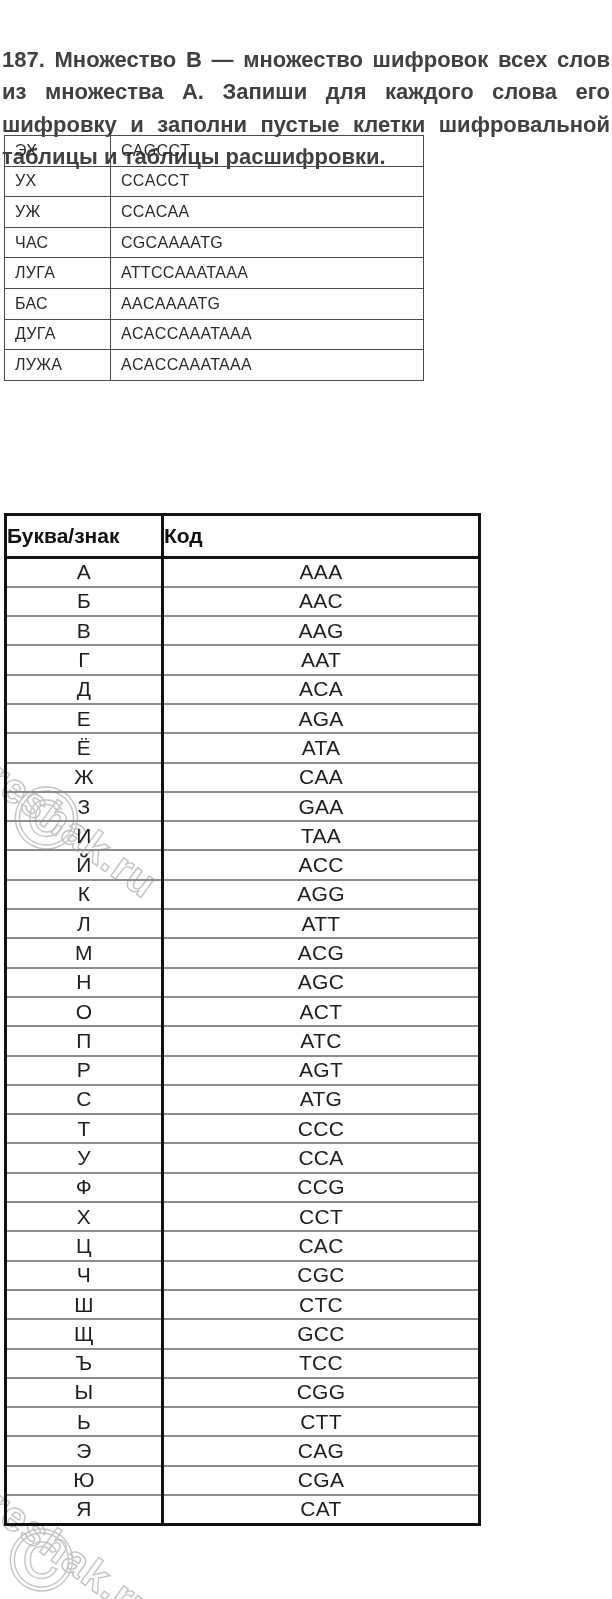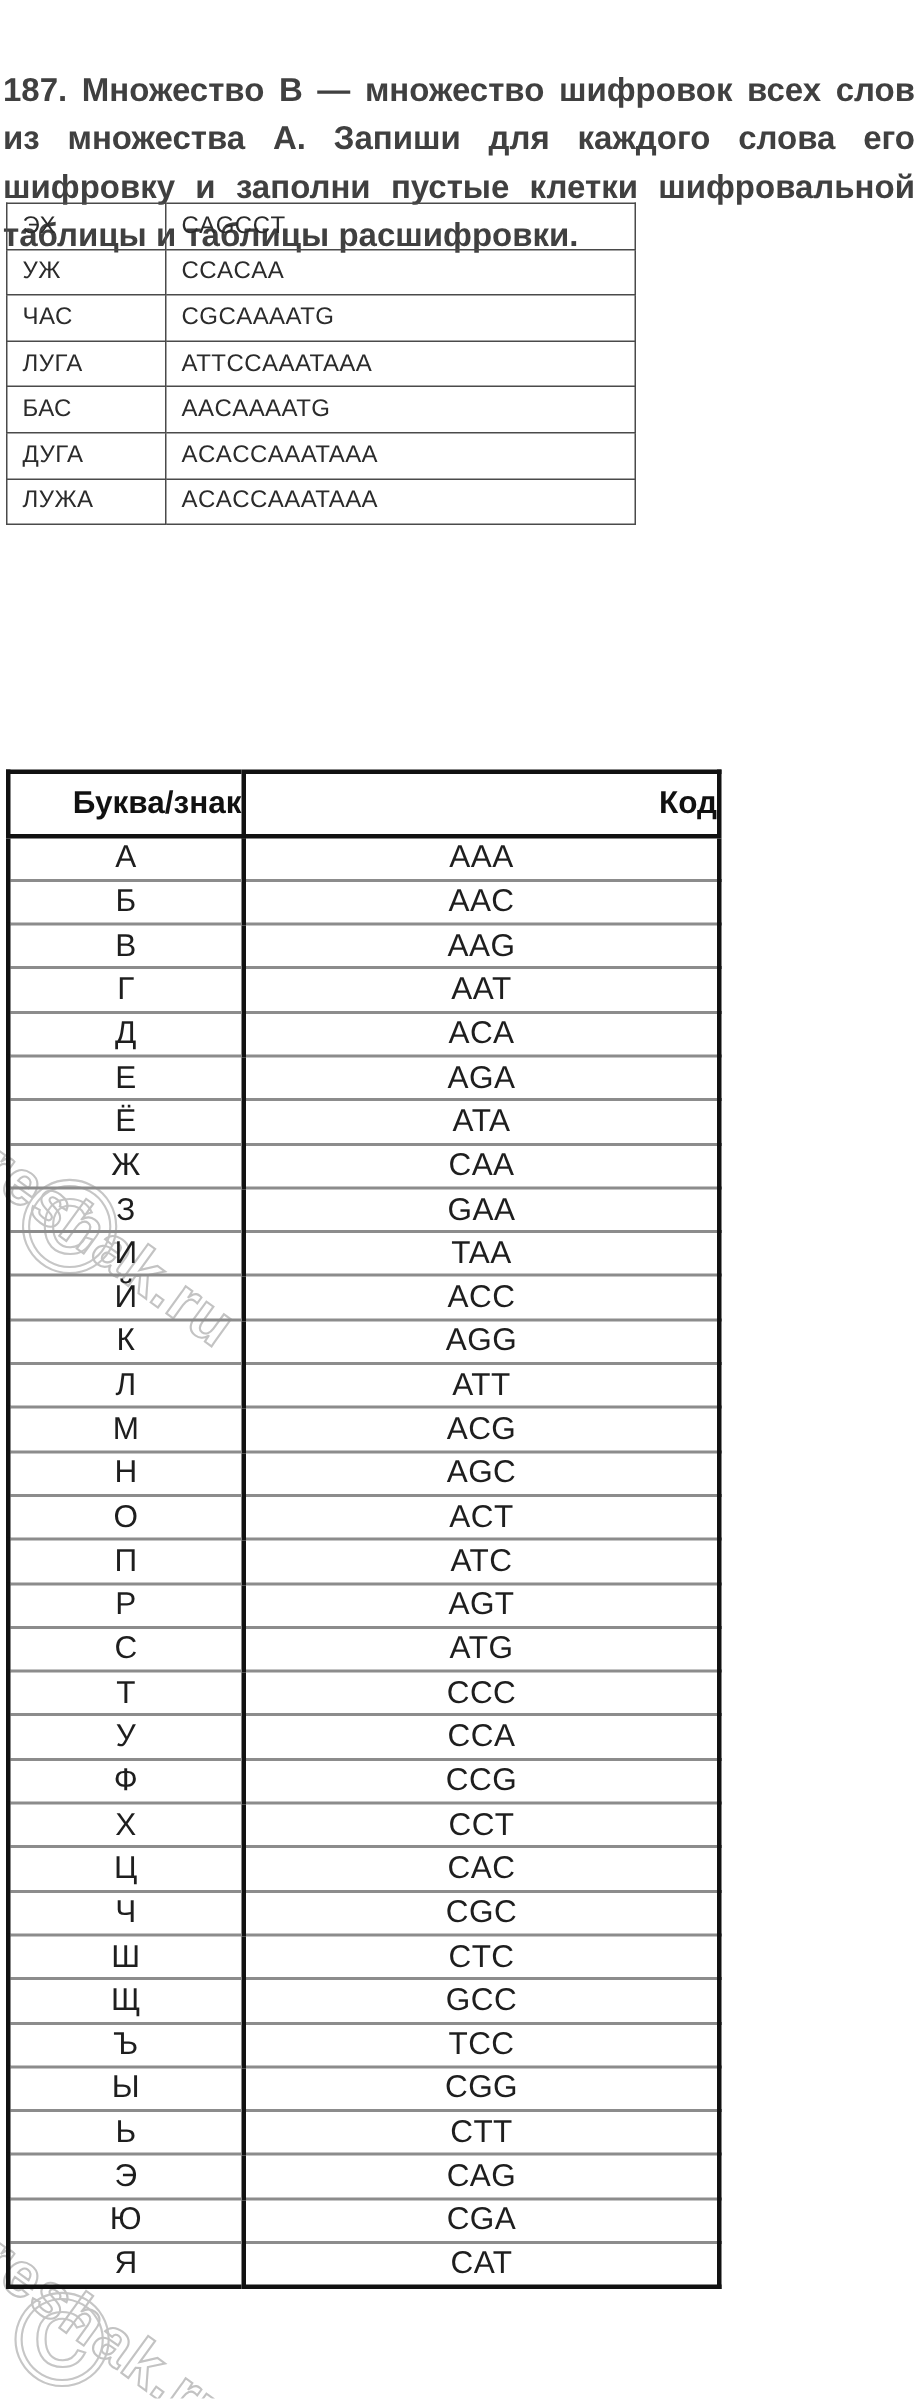--- a/index.html
+++ b/index.html
@@ -30,21 +30,21 @@
     padding:0 0 0 10px; white-space:nowrap; overflow:hidden;
     vertical-align:middle; letter-spacing:0.3px;
   }
   .t1 td:first-child { width:106px; }
 
   
   .t2 { left:4px; top:513px; width:477px; table-layout:fixed; border:3px solid #111; }
   .t2 th {
     border-bottom:3px solid #111;
     height:43px; font-size:21px; font-weight:700; color:#111;
-    text-align:right; vertical-align:middle;
+    text-align:left; vertical-align:middle;
   }
   .t2 th:first-child, .t2 td:first-child { width:157px; border-right:3px solid #111; }
   .t2 td {
     border-bottom:2px solid #8c8c8c;
     height:29.3px; font-size:21px; color:#1e1e1e;
     text-align:center; vertical-align:middle; letter-spacing:0.3px;
   }
 
   
   .wm {
@@ -81,20 +81,24 @@
 
 <p class="statement"><span>187.</span> <span>Множество В — множество шифровок всех слов из множества А. Запиши для каждого слова его шифровку и заполни пустые клетки шифровальной таблицы и таблицы расшифровки.</span></p>
 
 <table class="t1">
   <tbody>
       <tr>
         <td>ЭХ</td>
         <td>CAGCCT</td>
       </tr>
       <tr>
+        <td>УХ</td>
+        <td>CCACCT</td>
+      </tr>
+      <tr>
         <td>УЖ</td>
         <td>CCACAA</td>
       </tr>
       <tr>
         <td>ЧАС</td>
         <td>CGCAAAATG</td>
       </tr>
       <tr>
         <td>ЛУГА</td>
         <td>ATTCCAAATAAA</td>

